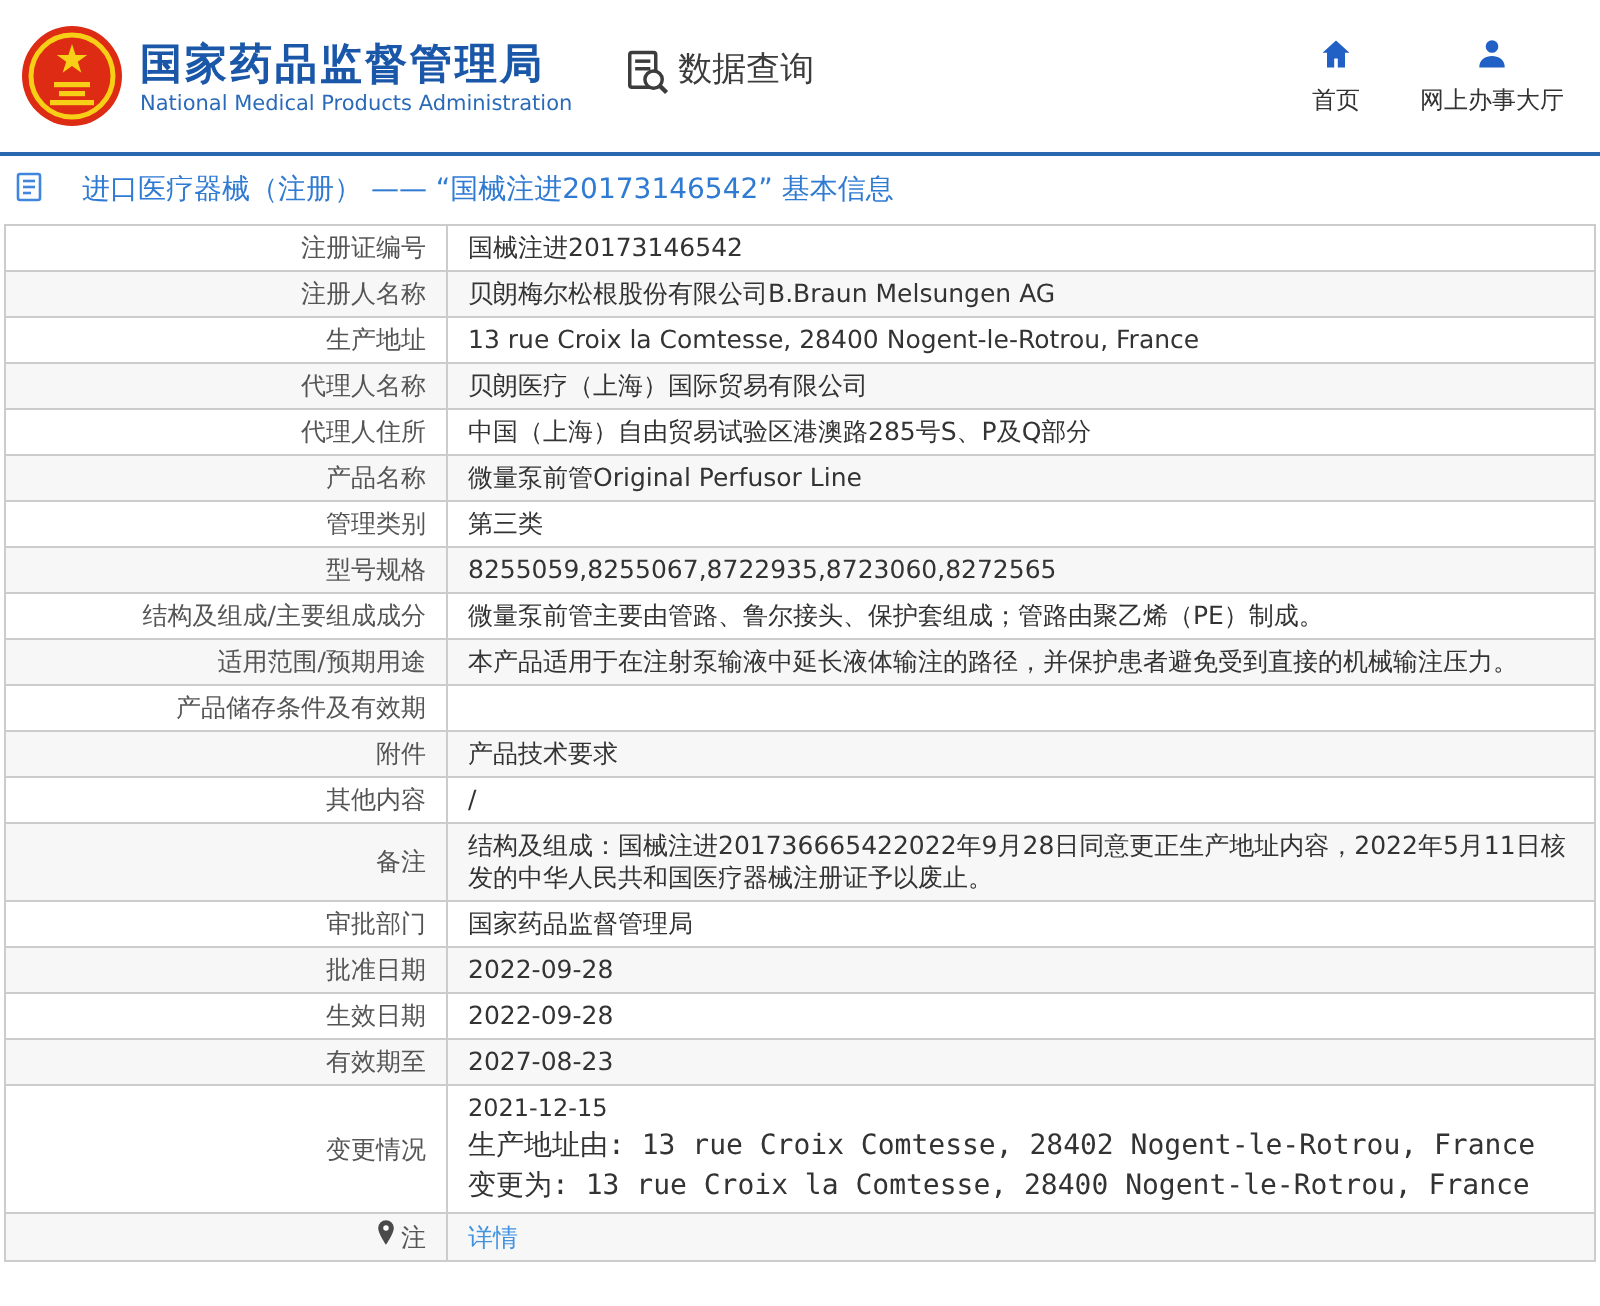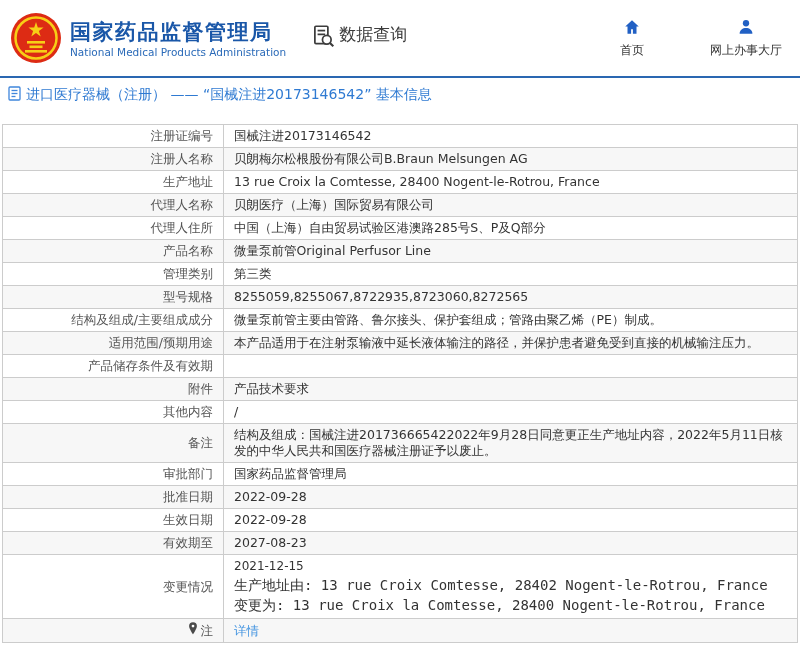--- a/index.html
+++ b/index.html
@@ -15,31 +15,31 @@
     height:76px; border-bottom:2px solid #2a67b1;
     display:flex; align-items:center; background:#fff;
   }
   .emblem { width:52px; height:52px; margin-left:10px; flex:0 0 auto; }
   .org-block { margin-left:8px; display:flex; flex-direction:column; }
   .org-zh { color:#1a57a8; font-size:21px; font-weight:bold; letter-spacing:1.5px; line-height:26px; }
   .org-en { color:#2a6ab8; font-size:10.5px; margin-top:1px; }
   .section-entry { display:flex; margin-left:24px; gap:3px; cursor:pointer; }
   .section-label { color:#3c3c3c; font-size:17px; }
   .top-nav { margin-left:auto; display:flex; gap:30px; margin-right:18px; }
-  .nav-item { display:flex; flex-direction:column; align-items:center; gap:3px; font-size:12px; color:#333; cursor:pointer;margin-left:36px; }
+  .nav-item { display:flex; flex-direction:column; align-items:center; gap:3px; font-size:12px; color:#333; cursor:pointer; }
 
   
   .breadcrumb {
-    height:34px; display:flex; align-items:center; gap:5px;
+    height:34px; display:flex; align-items:center; gap:20px;
     padding-left:8px; color:#2f7ad2; font-size:14px; background:#fff;
   }
 
   
   .info-table {
-    width:796px; margin:12px 2px; border-collapse:collapse; table-layout:fixed;
+    width:796px; margin:0 2px; border-collapse:collapse; table-layout:fixed;
     background:#fff;
   }
   .info-table td {
     border:1px solid #ccc; font-size:12.5px; padding:3px 10px;
     height:16px; line-height:16px; word-break:break-all;
   }
   .info-table td.lbl { width:200px; text-align:right; color:#555; }
   .info-table td.val { color:#333; }
   .info-table tr:nth-child(even) td { background:#f7f7f7; }
   .change-date { font-size:12px; line-height:17px; }

